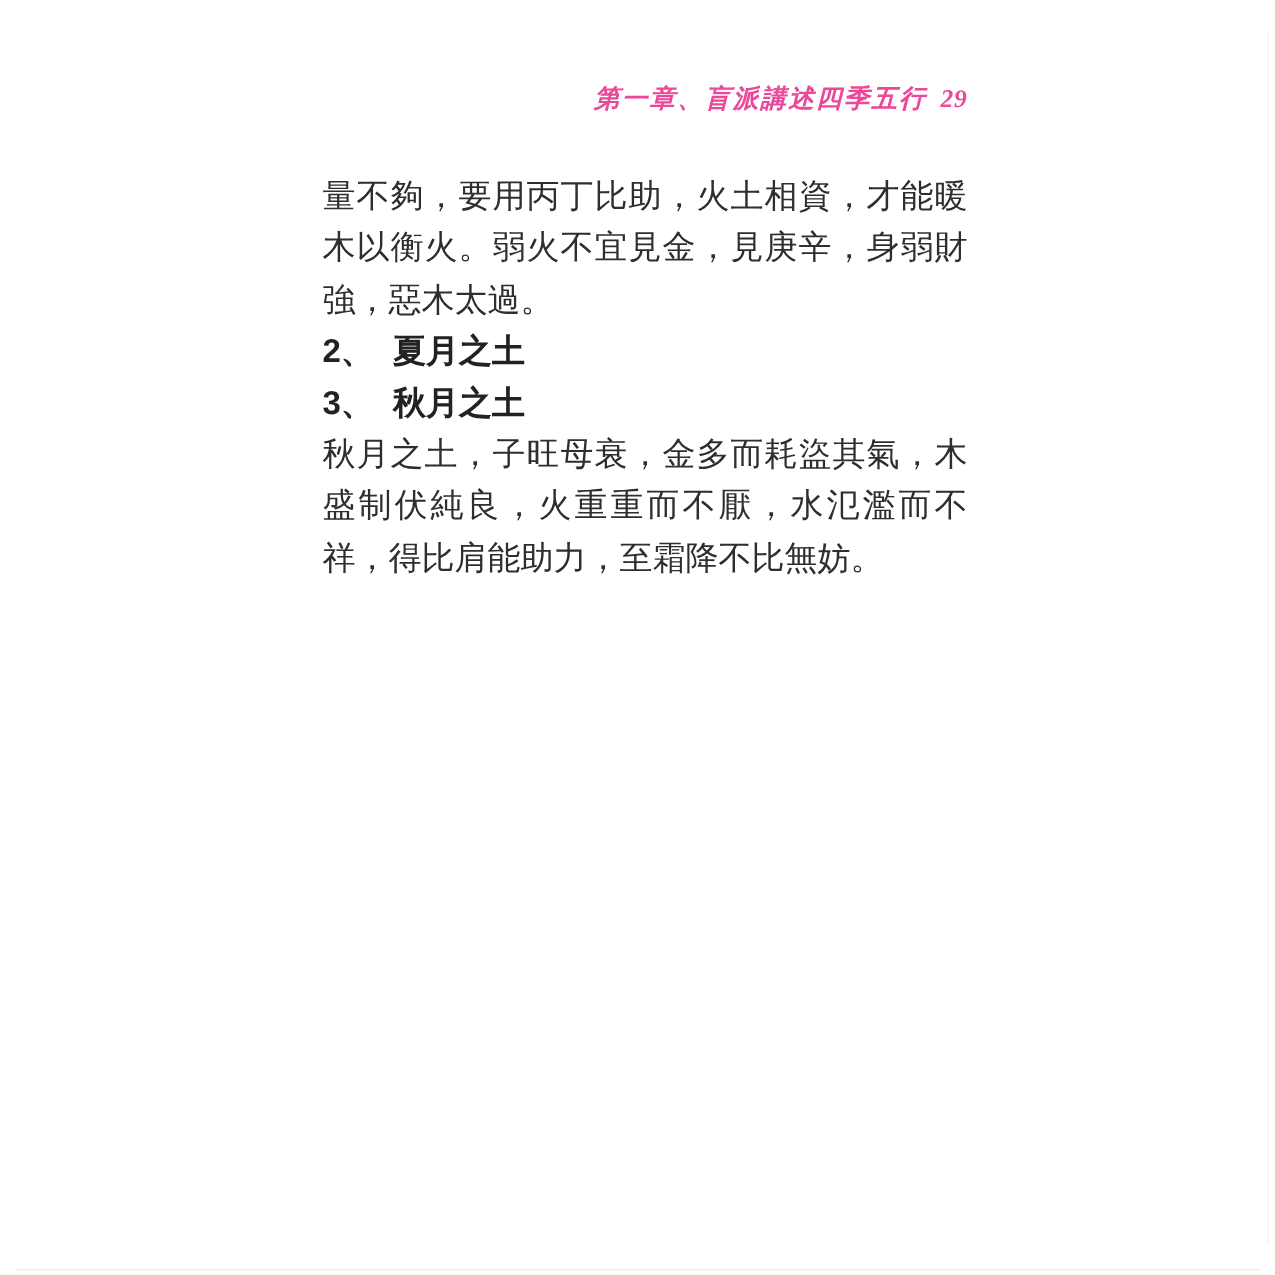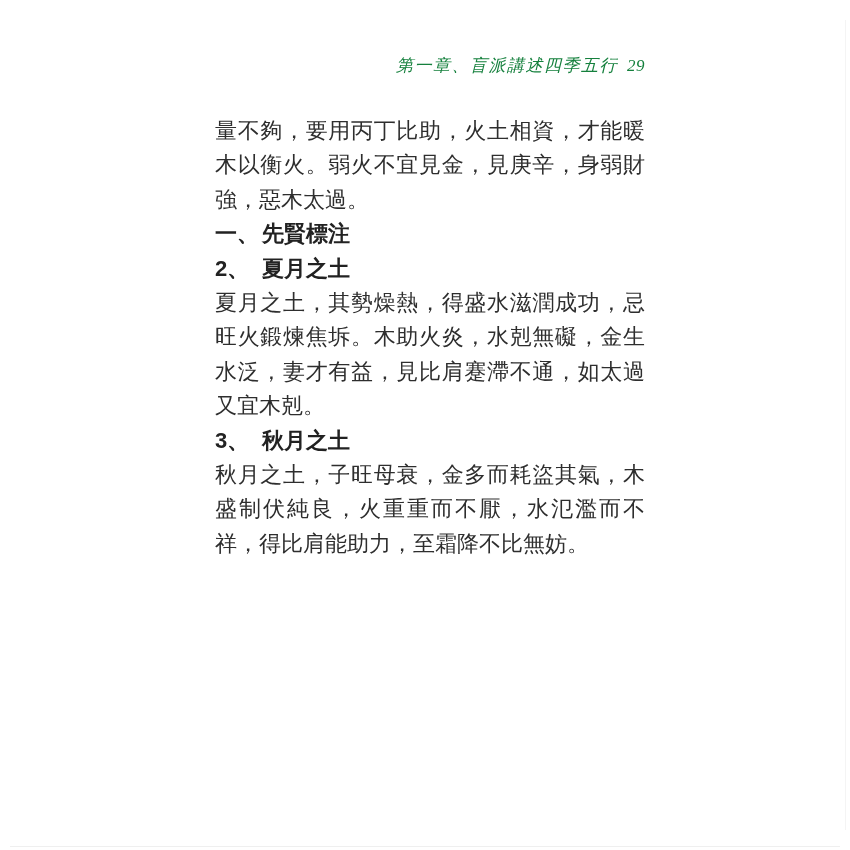--- a/index.html
+++ b/index.html
@@ -15,23 +15,24 @@
     overflow: hidden;
     font-family: "Liberation Serif", serif;
   }
   
   .running-header {
     position: absolute;
     top: 54px;
     right: 205px;
     font-size: 17px;
     font-style: italic;
-    color: #15803d;
+    color: #ec4899;
     letter-spacing: 1.5px;
     white-space: nowrap;
+    font-weight: bold;
   }
   .running-header .pagenum {
     margin-left: 9px;
     letter-spacing: 0.5px;
   }
   
   .text-block {
     position: absolute;
     left: 215px;
     top: 114px;
@@ -79,29 +80,25 @@
 <div class="page">
 
   <div class="running-header">
     <span class="chapter">第一章、盲派講述四季五行</span><span class="pagenum">29</span>
   </div>
 
   <div class="text-block">
 
     <p class="para">量不夠，要用丙丁比助，火土相資，才能暖木以衡火。弱火不宜見金，見庚辛，身弱財強，惡木太過。</p>
 
-    <div class="heading">
-      <span class="hnum">一、</span><span class="htitle">先賢標注</span>
-    </div>
 
 
     <div class="heading">
       <span class="hnum">2、</span><span class="htitle">夏月之土</span>
     </div>
-    <p class="para">夏月之土，其勢燥熱，得盛水滋潤成功，忌旺火鍛煉焦坼。木助火炎，水剋無礙，金生水泛，妻才有益，見比肩蹇滯不通，如太過又宜木剋。</p>
 
     <div class="heading">
       <span class="hnum">3、</span><span class="htitle">秋月之土</span>
     </div>
     <p class="para">秋月之土，子旺母衰，金多而耗盜其氣，木盛制伏純良，火重重而不厭，水氾濫而不祥，得比肩能助力，至霜降不比無妨。</p>
 
 
   </div>
 
   <div class="scan-edge-right"></div>

